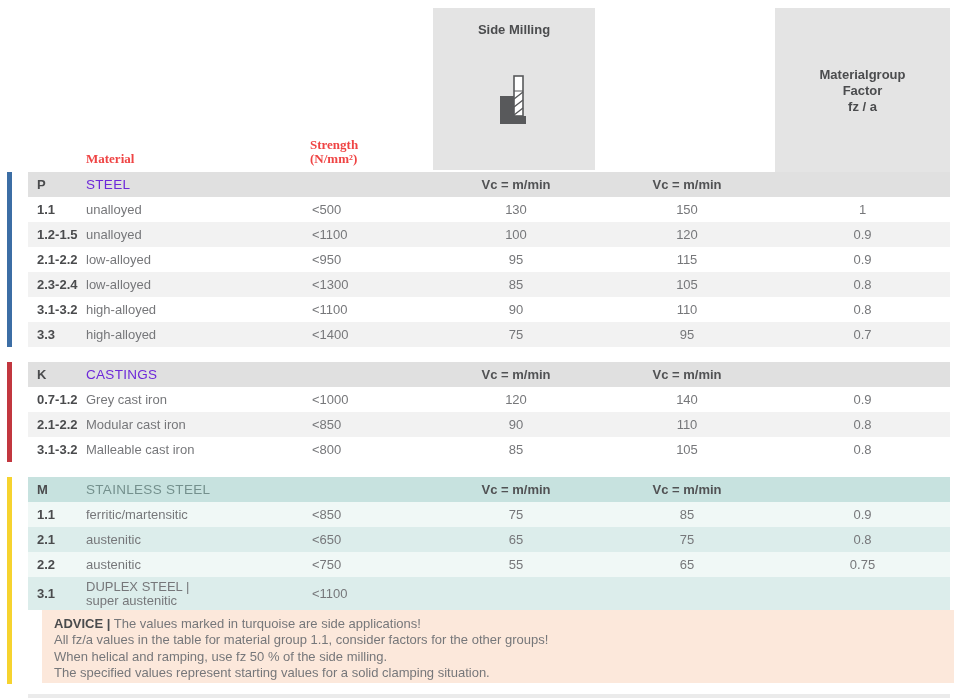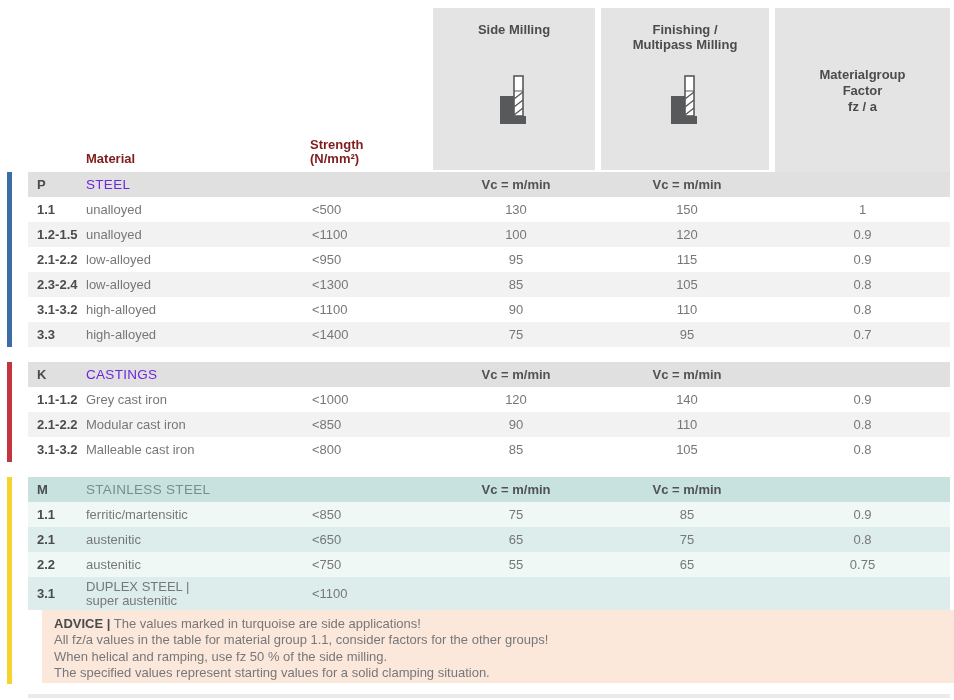--- a/index.html
+++ b/index.html
@@ -6,21 +6,21 @@
   .page{position:relative;width:954px;height:700px;background:#ffffff;overflow:hidden;
         font-family:"Liberation Sans",sans-serif;font-size:13px;color:#76777a;}
 
   
   .bar{position:absolute;left:7px;width:5px;}
   .bar-p{top:172px;height:175px;}
   .bar-k{top:362px;height:100px;}
   .bar-m{top:477px;height:207px;}
 
   
-  .hlabel{position:absolute;font-weight:bold;color:#7f1d1d;line-height:14px;}
+  .hlabel{position:absolute;font-weight:bold;color:#ef4444;line-height:14px;font-family:Liberation Serif, serif;}
   .lbl-material{left:86px;top:152px;}
   .lbl-strength{left:310px;top:138px;}
   .pre{white-space:pre-line;}
 
   
   .hb{position:absolute;top:8px;background:#e4e4e4;text-align:center;color:#4b4c4e;}
   .hb-side{left:433px;width:162px;height:162px;}
   .hb-fin{left:601px;width:168px;height:162px;}
   .hb-factor{left:775px;width:175px;height:188px;display:flex;align-items:center;justify-content:center;padding-bottom:22px;box-sizing:border-box;}
   .hb-title{font-weight:bold;padding-top:14px;height:42px;line-height:15px;}
@@ -78,32 +78,20 @@
     <div class="hb-icon">
       <svg width="34" height="52" viewBox="0 0 34 52">
         <path d="M3 22 h14 v20 h12 v8 H3 Z" fill="#58595b"></path>
         <rect x="17" y="2" width="9" height="40" fill="#ffffff" stroke="#58595b" stroke-width="1.6"></rect>
         <line x1="17" y1="17" x2="26" y2="17" stroke="#58595b" stroke-width="1"></line>
         <path d="M17 25 L26 18 M17 33 L26 26 M17 41 L26 34" stroke="#58595b" stroke-width="1.4" fill="none"></path>
       </svg>
     </div>
   </div>
 
-  <div class="hb hb-fin">
-    <div class="hb-title pre">Finishing /
-Multipass Milling</div>
-    <div class="hb-icon">
-      <svg width="34" height="52" viewBox="0 0 34 52">
-        <path d="M3 22 h14 v20 h12 v8 H3 Z" fill="#58595b"></path>
-        <rect x="17" y="2" width="9" height="40" fill="#ffffff" stroke="#58595b" stroke-width="1.6"></rect>
-        <line x1="17" y1="17" x2="26" y2="17" stroke="#58595b" stroke-width="1"></line>
-        <path d="M17 25 L26 18 M17 33 L26 26 M17 41 L26 34" stroke="#58595b" stroke-width="1.4" fill="none"></path>
-      </svg>
-    </div>
-  </div>
 
   <div class="hb hb-factor">
     <div class="hb-title pre">Materialgroup
 Factor
 fz / a</div>
   </div>
 
   <section class="tbl sec-p">
     <div class="row sec-head">
       <div class="c-id">P</div>
@@ -176,21 +164,21 @@
       <div class="c-id">K</div>
       <div class="c-mat sec-name">CASTINGS</div>
       <div class="c-str"></div>
       <div class="c-side vc">Vc = m/min</div>
       <div class="c-fin vc">Vc = m/min</div>
       <div class="c-factor"></div>
     </div>
     <div>
 
         <div class="row row-white">
-          <div class="c-id">1.1-1.2</div>
+          <div class="c-id">0.7-1.2</div>
           <div class="c-mat pre">Grey cast iron</div>
           <div class="c-str">&lt;1000</div>
           <div class="c-side">120</div>
           <div class="c-fin">140</div>
           <div class="c-factor">0.9</div>
         </div>
 
         <div class="row row-gray">
           <div class="c-id">2.1-2.2</div>
           <div class="c-mat pre">Modular cast iron</div>

